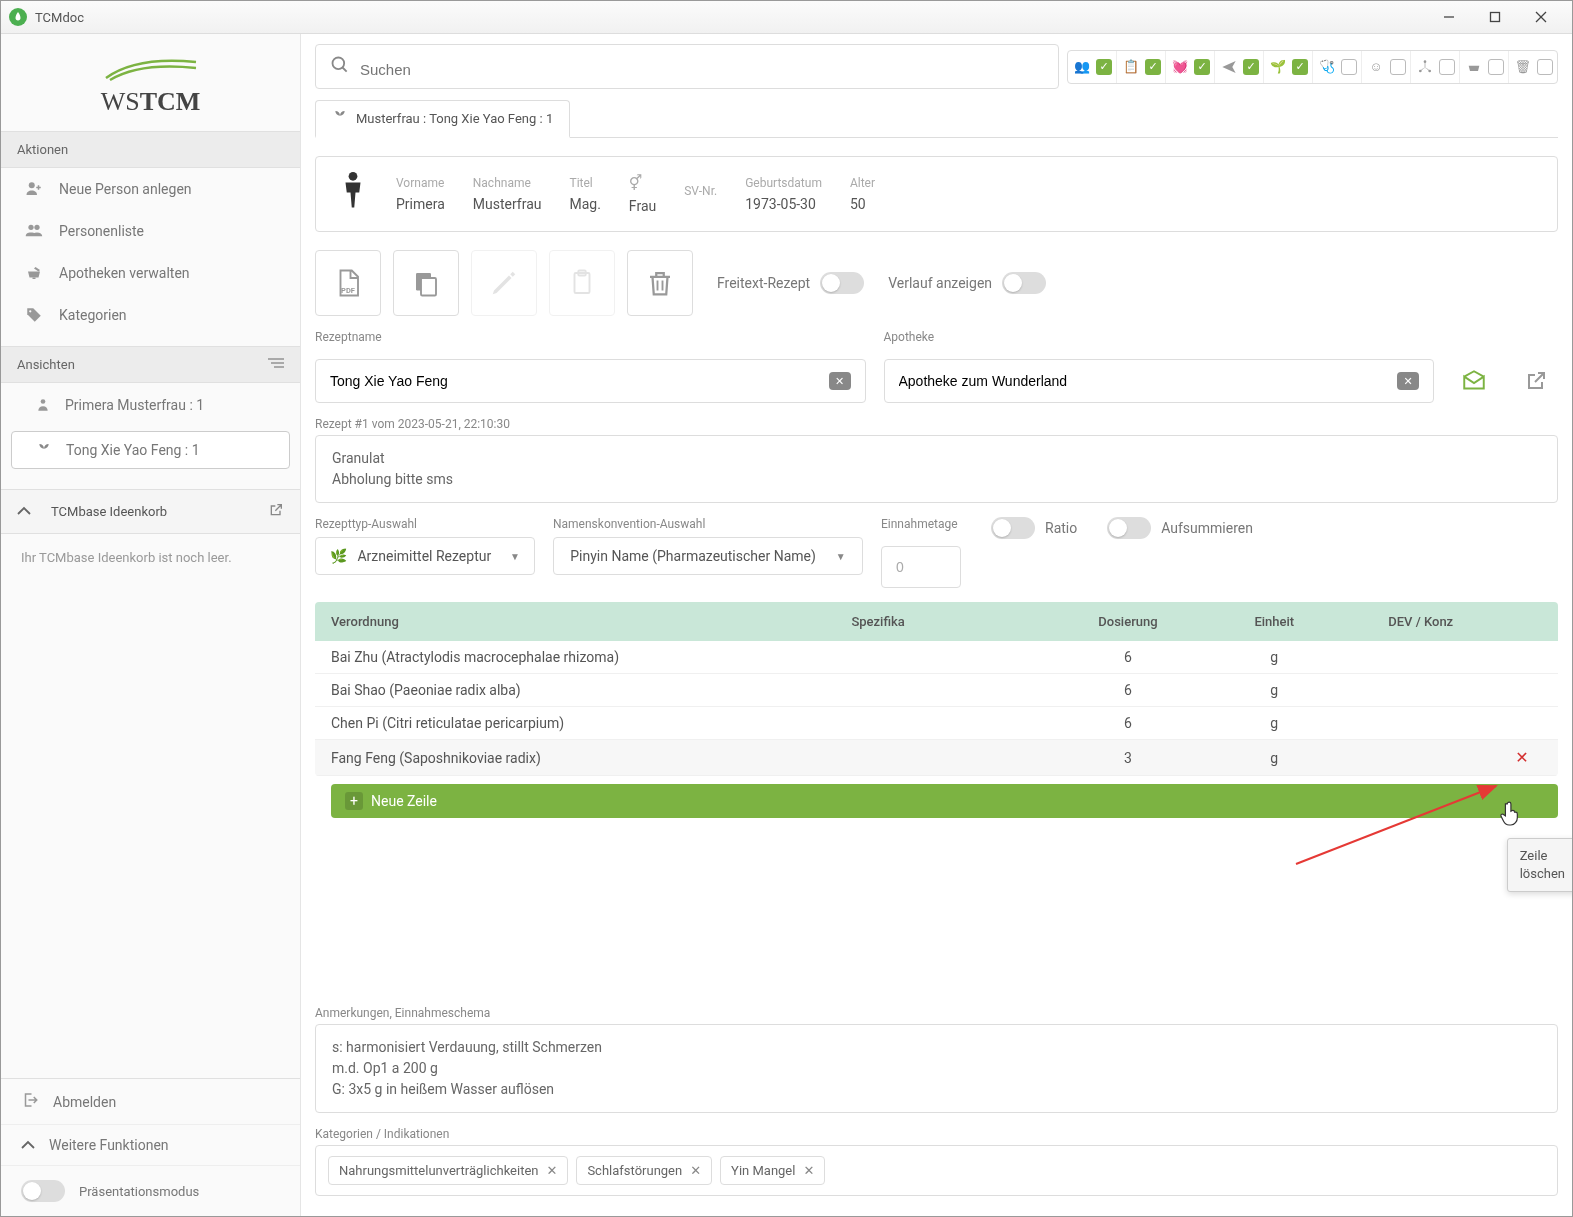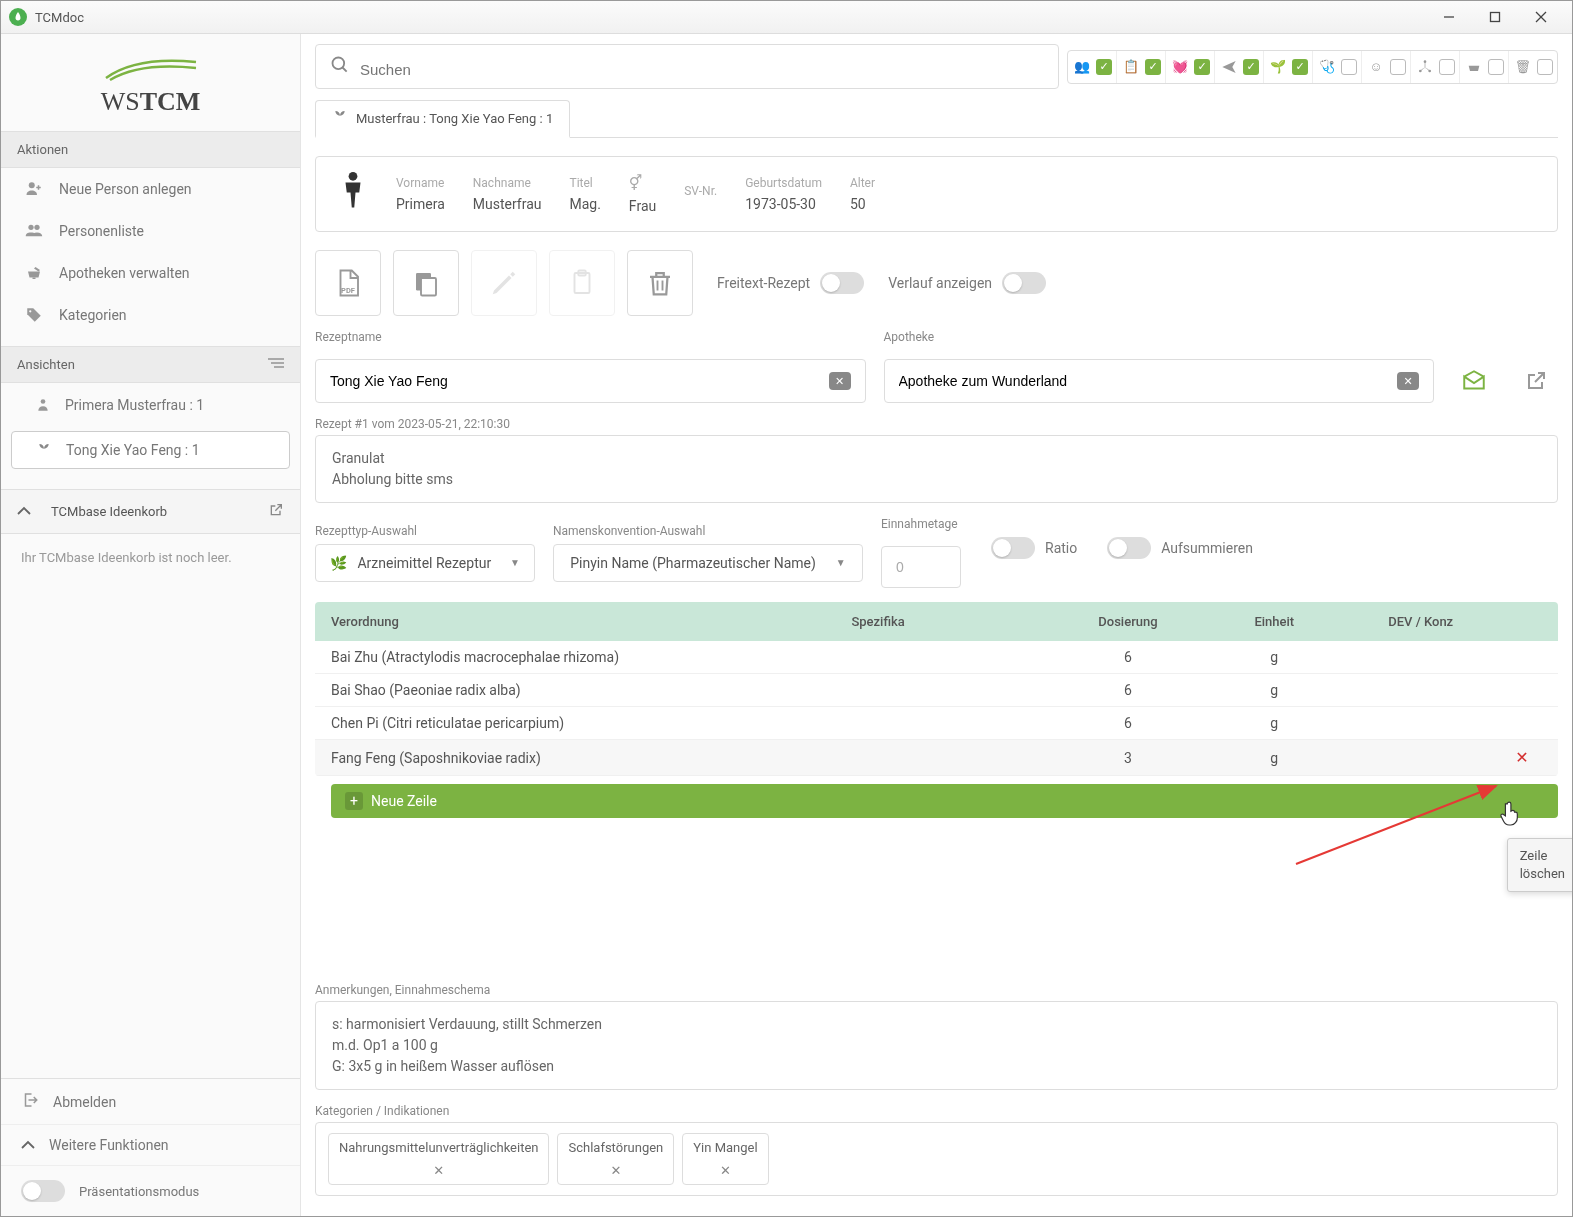--- a/index.html
+++ b/index.html
@@ -107,21 +107,21 @@
     .col-x { width:40px; }
     .trow { display:flex; padding:8px 16px; font-size:14px; color:#555; align-items:center; border-bottom:1px solid #f0f0f0;}
     .trow.hover { background:#f7f7f7; }
     .row-x { width:40px; text-align:center; color:#d32f2f; cursor:pointer; font-size:16px; position:relative;}
     
     .new-row-btn { display:inline-flex; align-items:center; gap:8px; background:#7cb342; color:#fff; padding:8px 14px; border-radius:4px; margin-top:8px; font-size:14px; cursor:pointer; margin-left:16px;}
     .new-row-btn .plus { background:rgba(0,0,0,0.15); width:18px; height:18px; border-radius:3px; display:flex; align-items:center; justify-content:center;}
     
     
     .tags-container { border:1px solid #ddd; border-radius:4px; padding:10px 12px; display:flex; gap:8px; flex-wrap:wrap;}
-    .tag { border:1px solid #ddd; border-radius:4px; padding:6px 10px; display:flex; align-items:center; gap:8px; font-size:13px; color:#666;flex-direction:column;}
+    .tag { border:1px solid #ddd; border-radius:4px; padding:6px 10px; display:flex; align-items:center; gap:8px; font-size:13px; color:#666;}
     .tag .tag-x { color:#888; cursor:pointer;}
     
     
     .tooltip { position:absolute; background:#f5f5f5; border:1px solid #ccc; border-radius:3px; padding:8px 12px; font-size:13px; color:#555; box-shadow:0 2px 6px rgba(0,0,0,0.15); white-space:pre-line; line-height:1.4;}
     
     
     .arrow-annot { position:absolute; pointer-events:none; }
     
     
     .cursor-hand { position:absolute; pointer-events:none;}
@@ -452,21 +452,21 @@
             <svg width="24" height="24" viewBox="0 0 24 24" fill="none" stroke="#999" stroke-width="2">
               <path d="M18 13v6H5V6h6M14 4h6v6M20 4l-9 9"></path>
             </svg>
           </div>
       </div>
 
       <div class="info-label">Rezept #1 vom 2023-05-21, 22:10:30</div>
       <div class="textarea-like" style="white-space:pre-line;">Granulat
 Abholung bitte sms</div>
 
-      <div class="form-row" style="margin-top:14px; gap:18px; align-items:center;">
+      <div class="form-row" style="margin-top:14px; gap:18px; align-items:flex-start;">
         <div class="form-group">
           <span class="field-label">Rezepttyp-Auswahl</span>
           <div class="dropdown" style="min-width:220px;">
             <span style="display:flex;align-items:center;gap:10px;">
                 <span>🌿</span>
                 <span>Arzneimittel Rezeptur</span>
               </span>
             <span class="caret">▼</span>
           </div>
         </div>
@@ -537,21 +537,21 @@
       </div>
       <div class="new-row-btn">
         <span class="plus">+</span>
         <span>Neue Zeile</span>
       </div>
 
       <div class="spacer"></div>
 
       <div class="info-label">Anmerkungen, Einnahmeschema</div>
       <div class="textarea-like" style="white-space:pre-line;">s: harmonisiert Verdauung, stillt Schmerzen
-m.d. Op1 a 100 g
+m.d. Op1 a 200 g
 G: 3x5 g in heißem Wasser auflösen</div>
 
       <div class="info-label">Kategorien / Indikationen</div>
       <div class="tags-container">
         <div class="tag">
             <span>Nahrungsmittelunverträglichkeiten</span>
             <span class="tag-x">✕</span>
           </div>
         <div class="tag">
             <span>Schlafstörungen</span>

